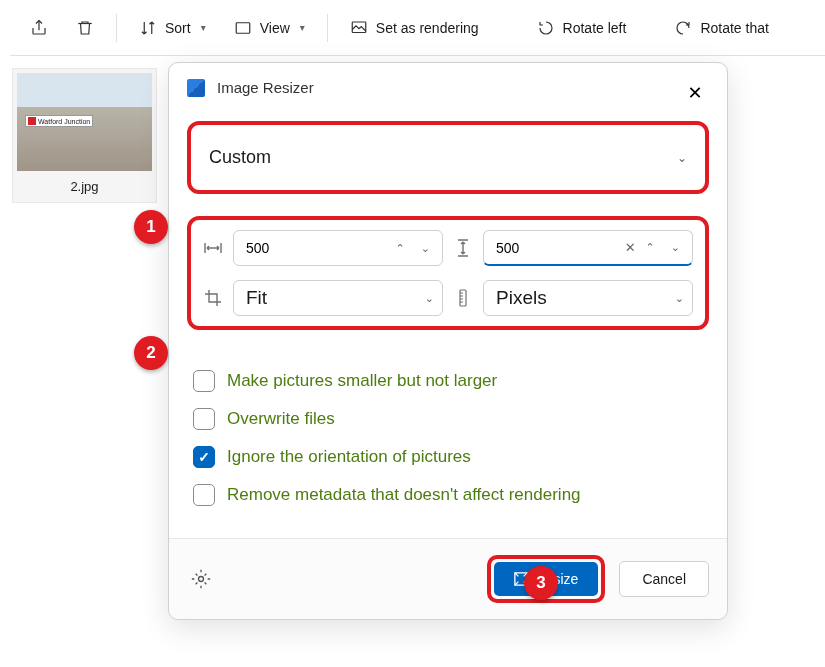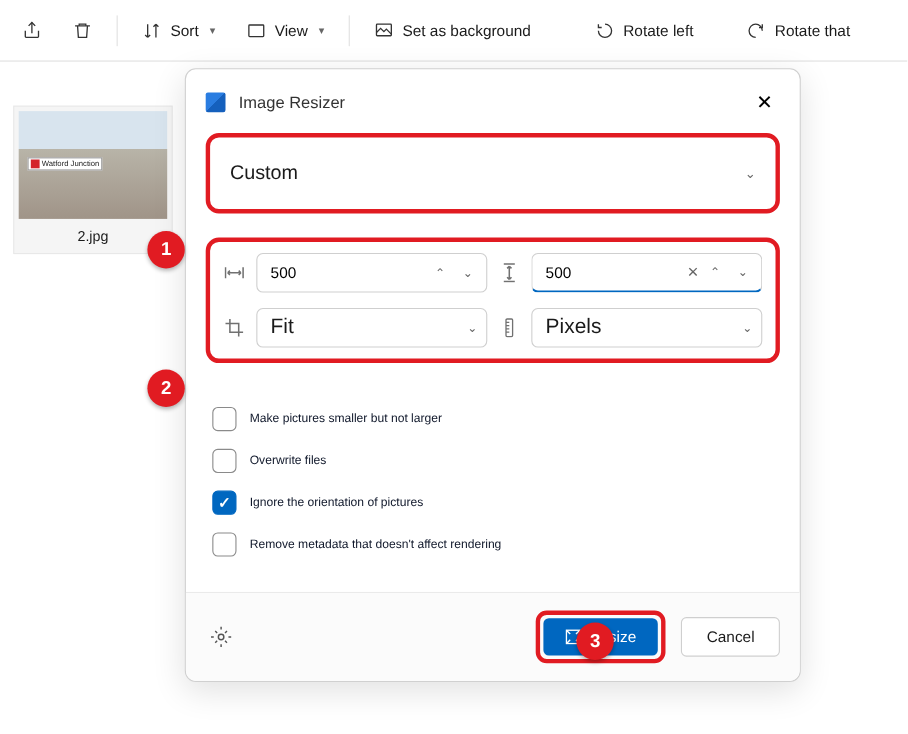--- a/index.html
+++ b/index.html
@@ -13,20 +13,21 @@
     overflow: hidden;
     position: relative;
   }
   .toolbar {
     display: flex;
     align-items: center;
     height: 56px;
     border-bottom: 1px solid #e0e0e0;
     padding: 0 8px;
     gap: 4px;
+    margin-left: 10px;
   }
   .tb-btn {
     display: flex;
     align-items: center;
     gap: 8px;
     padding: 8px 12px;
     background: none;
     border: none;
     cursor: pointer;
     font-size: 14px;
@@ -49,21 +50,20 @@
   .thumb-col {
     width: 165px;
     padding-left: 12px;
   }
   .thumb {
     width: 145px;
     background: #f5f5f5;
     border: 1px solid #e8e8e8;
     padding: 4px;
     text-align: center;
-    margin-top: 28px;
   }
   .thumb-img {
     width: 100%;
     height: 98px;
     background: linear-gradient(to bottom, #d8e4ee 0%, #d8e4ee 35%, #b8b4a8 35%, #a09488 100%);
     position: relative;
     overflow: hidden;
   }
   .thumb-sign {
     position: absolute;
@@ -87,21 +87,21 @@
     left: 168px;
     top: 62px;
     width: 560px;
     background: #fff;
     border: 1px solid #d0d0d0;
     border-radius: 10px;
     box-shadow: 0 8px 30px rgba(0,0,0,0.12);
   }
   .dlg-header {
     display: flex;
-    align-items: center;
+    align-items: flex-start;
     padding: 16px 18px 14px;
     gap: 12px;
   }
   .dlg-logo {
     width: 18px; height: 18px;
     background: linear-gradient(135deg, #2a7de1 50%, #1560bd 50%);
     border-radius: 2px;
   }
   .dlg-title { font-size: 15px; flex: 1; color: #333; }
   .dlg-close {
@@ -183,21 +183,21 @@
   .chk.checked {
     background: #0067c0;
     border-color: #0067c0;
     color: #fff;
   }
   .chk.checked::after {
     content: "✓";
     font-size: 14px;
     font-weight: bold;
   }
-  .opt-row label { font-size: 11px; color: #0f172a; cursor: pointer; }
+  .opt-row label { font-size: 17px; color: #4d7c0f; cursor: pointer; }
 
   .dlg-footer {
     border-top: 1px solid #e8e8e8;
     background: #fbfbfb;
     padding: 16px 18px;
     display: flex;
     align-items: center;
     border-radius: 0 0 10px 10px;
   }
   .gear-btn {
@@ -293,21 +293,21 @@
     <span class="chevron-sm">▾</span>
   </button>
   <div class="tb-divider"></div>
   <button class="tb-btn">
     <span class="tb-icon">
       <svg width="18" height="18" viewBox="0 0 24 24" fill="none" stroke="#333" stroke-width="1.6">
           <rect x="3" y="4" width="18" height="14" rx="1"></rect>
           <path d="M3 14l5-5 4 4 3-3 6 6"></path>
         </svg>
     </span>
-    <span>Set as background</span>
+    <span>Set as rendering</span>
   </button>
   <button class="tb-btn" style="margin-left:30px">
     <span class="tb-icon">
       <svg width="18" height="18" viewBox="0 0 24 24" fill="none" stroke="#333" stroke-width="1.6">
           <path d="M4 12a8 8 0 108-8"></path>
           <path d="M4 4v4h4"></path>
         </svg>
     </span>
     <span>Rotate left</span>
   </button>

